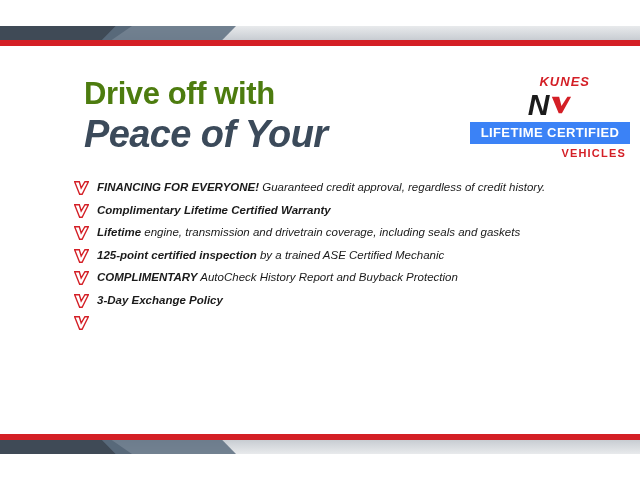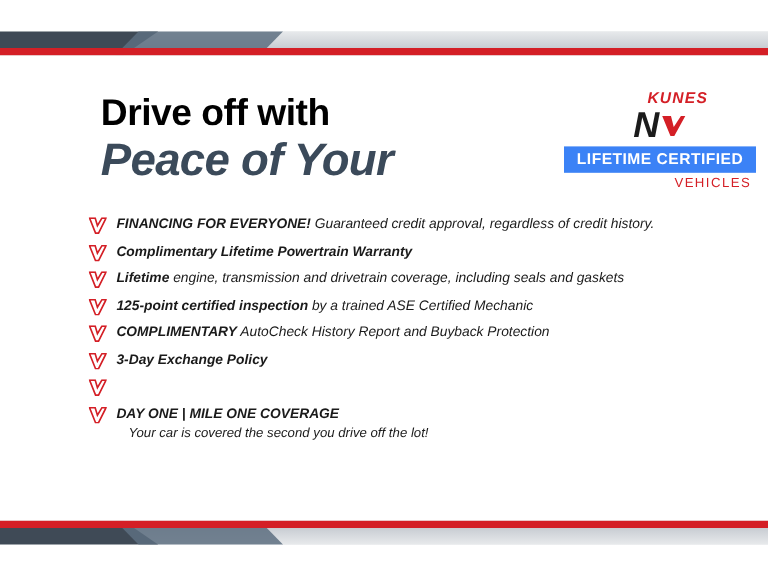--- a/index.html
+++ b/index.html
@@ -96,21 +96,21 @@
     position: absolute;
     left: 84px;
     top: 78px;
     color: #3b4a5a;
     line-height: 1;
   }
   .headline .line1 {
     font-size: 31px;
     font-weight: 700;
     letter-spacing: -0.4px;
-    color: #000000;
+    color: #4d7c0f;
   }
   .headline .line2 {
     font-size: 38px;
     font-weight: 700;
     font-style: italic;
     letter-spacing: -0.6px;
     margin-top: 6px;
     color: #3b4a5a;
   }
 
@@ -164,21 +164,21 @@
     background: #3b82f6;
     color: #ffffff;
     font-size: 13px;
     font-weight: 700;
     letter-spacing: 0.4px;
     padding: 3px 0 4px 0;
     margin-top: 2px;
   }
   .logo .vehicles {
     font-size: 11px;
-    font-weight: 400;
+    font-weight: 700;
     color: #d41f26;
     letter-spacing: 1.2px;
     text-align: right;
     padding-right: 4px;
     margin-top: 3px;
   }
 
   
   .features {
     position: absolute;
@@ -259,21 +259,21 @@
       </span>
       <span class="text"><span class="b">FINANCING FOR EVERYONE!</span><span> Guaranteed credit approval, regardless of credit history.</span></span>
     </div>
 
     <div class="feature">
       <span class="bullet">
         <svg viewBox="0 0 24 22" width="15" height="14" aria-hidden="true">
             <path d="M1 1 L8.5 1 L11.5 11 L17.5 1 L23 1 L13 21 L9 21 Z" fill="none" stroke="#d41f26" stroke-width="2.2"></path>
           </svg>
       </span>
-      <span class="text"><span class="b">Complimentary Lifetime Powertrain Warranty</span><span></span></span>
+      <span class="text"><span class="b">Complimentary Lifetime Certified Warranty</span><span></span></span>
     </div>
 
     <div class="feature">
       <span class="bullet">
         <svg viewBox="0 0 24 22" width="15" height="14" aria-hidden="true">
             <path d="M1 1 L8.5 1 L11.5 11 L17.5 1 L23 1 L13 21 L9 21 Z" fill="none" stroke="#d41f26" stroke-width="2.2"></path>
           </svg>
       </span>
       <span class="text"><span class="b">Lifetime</span><span> engine, transmission and drivetrain coverage, including seals and gaskets</span></span>
     </div>
@@ -307,28 +307,20 @@
     </div>
 
     <div class="feature">
       <span class="bullet">
         <svg viewBox="0 0 24 22" width="15" height="14" aria-hidden="true">
             <path d="M1 1 L8.5 1 L11.5 11 L17.5 1 L23 1 L13 21 L9 21 Z" fill="none" stroke="#d41f26" stroke-width="2.2"></path>
           </svg>
       </span>
     </div>
 
-    <div class="feature">
-      <span class="bullet">
-        <svg viewBox="0 0 24 22" width="15" height="14" aria-hidden="true">
-            <path d="M1 1 L8.5 1 L11.5 11 L17.5 1 L23 1 L13 21 L9 21 Z" fill="none" stroke="#d41f26" stroke-width="2.2"></path>
-          </svg>
-      </span>
-      <span class="text"><span class="b">DAY ONE  |  MILE ONE COVERAGE</span><span class="sub">Your car is covered the second you drive off the lot!</span></span>
-    </div>
 
   </div>
 
   <div class="bottom-band">
     <div class="grey-stripe"></div>
     <div class="dark-wedge"></div>
     <div class="blue-wedge"></div>
     <div class="red-stripe"></div>
   </div>
 

